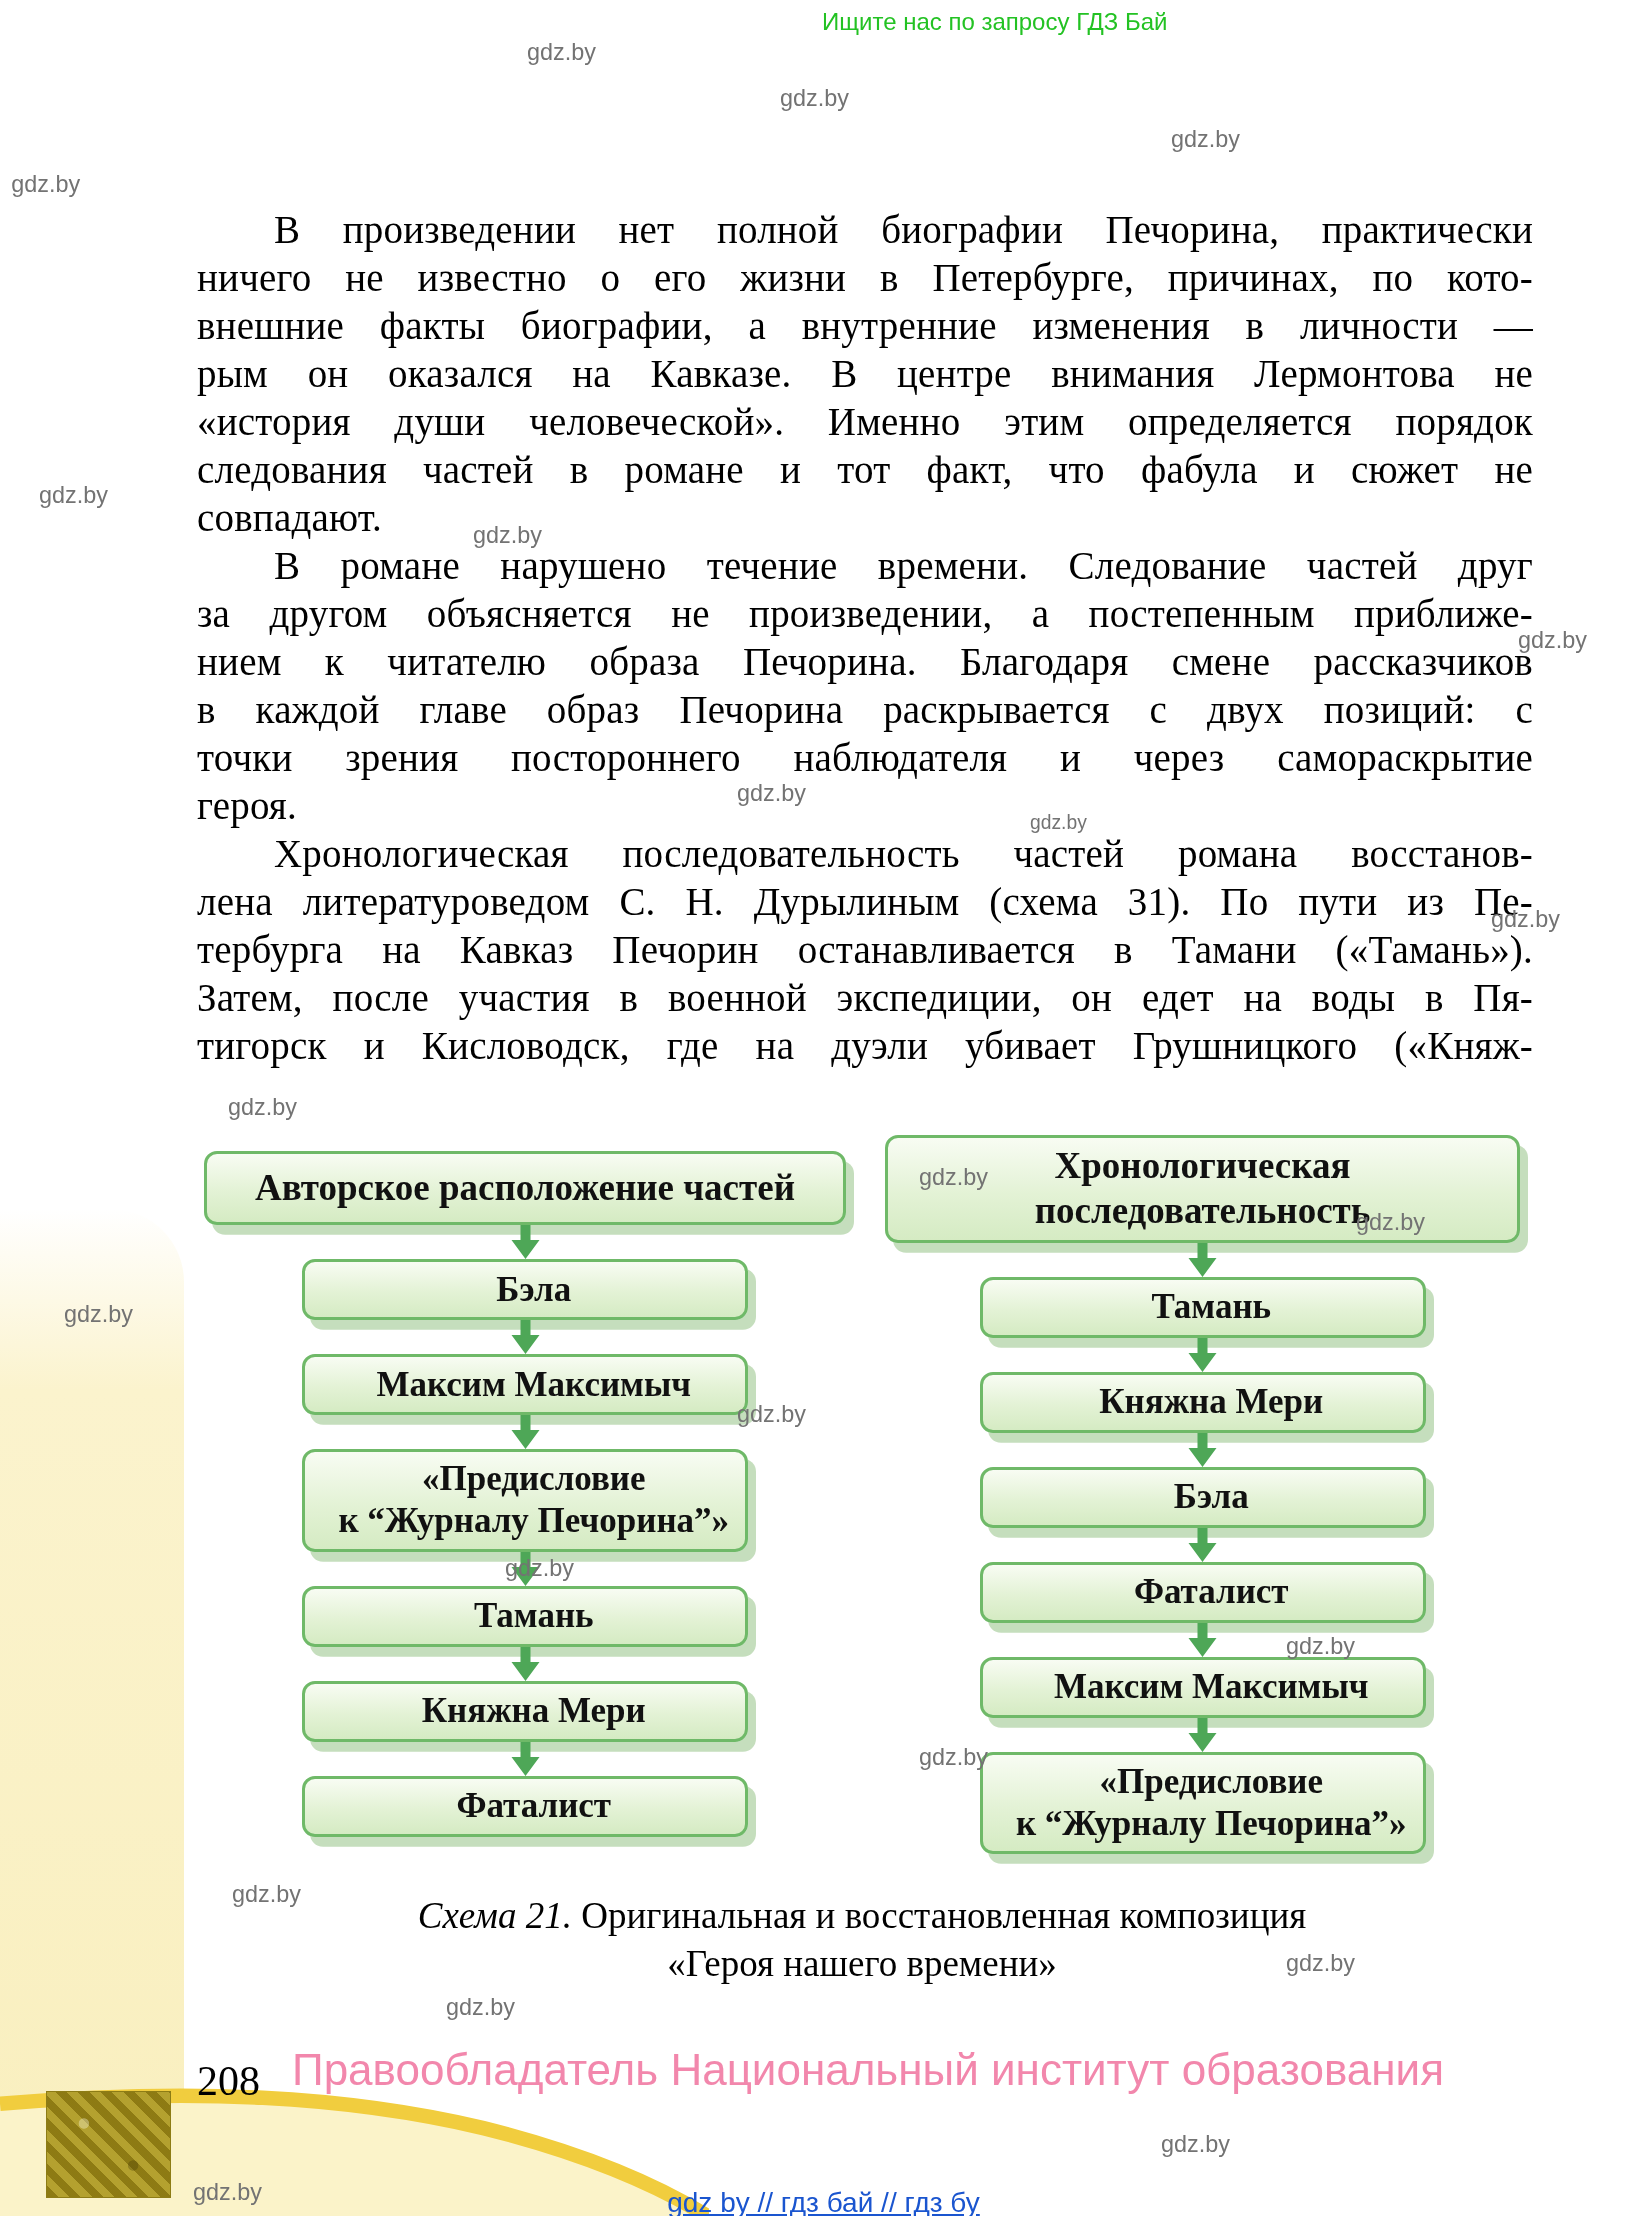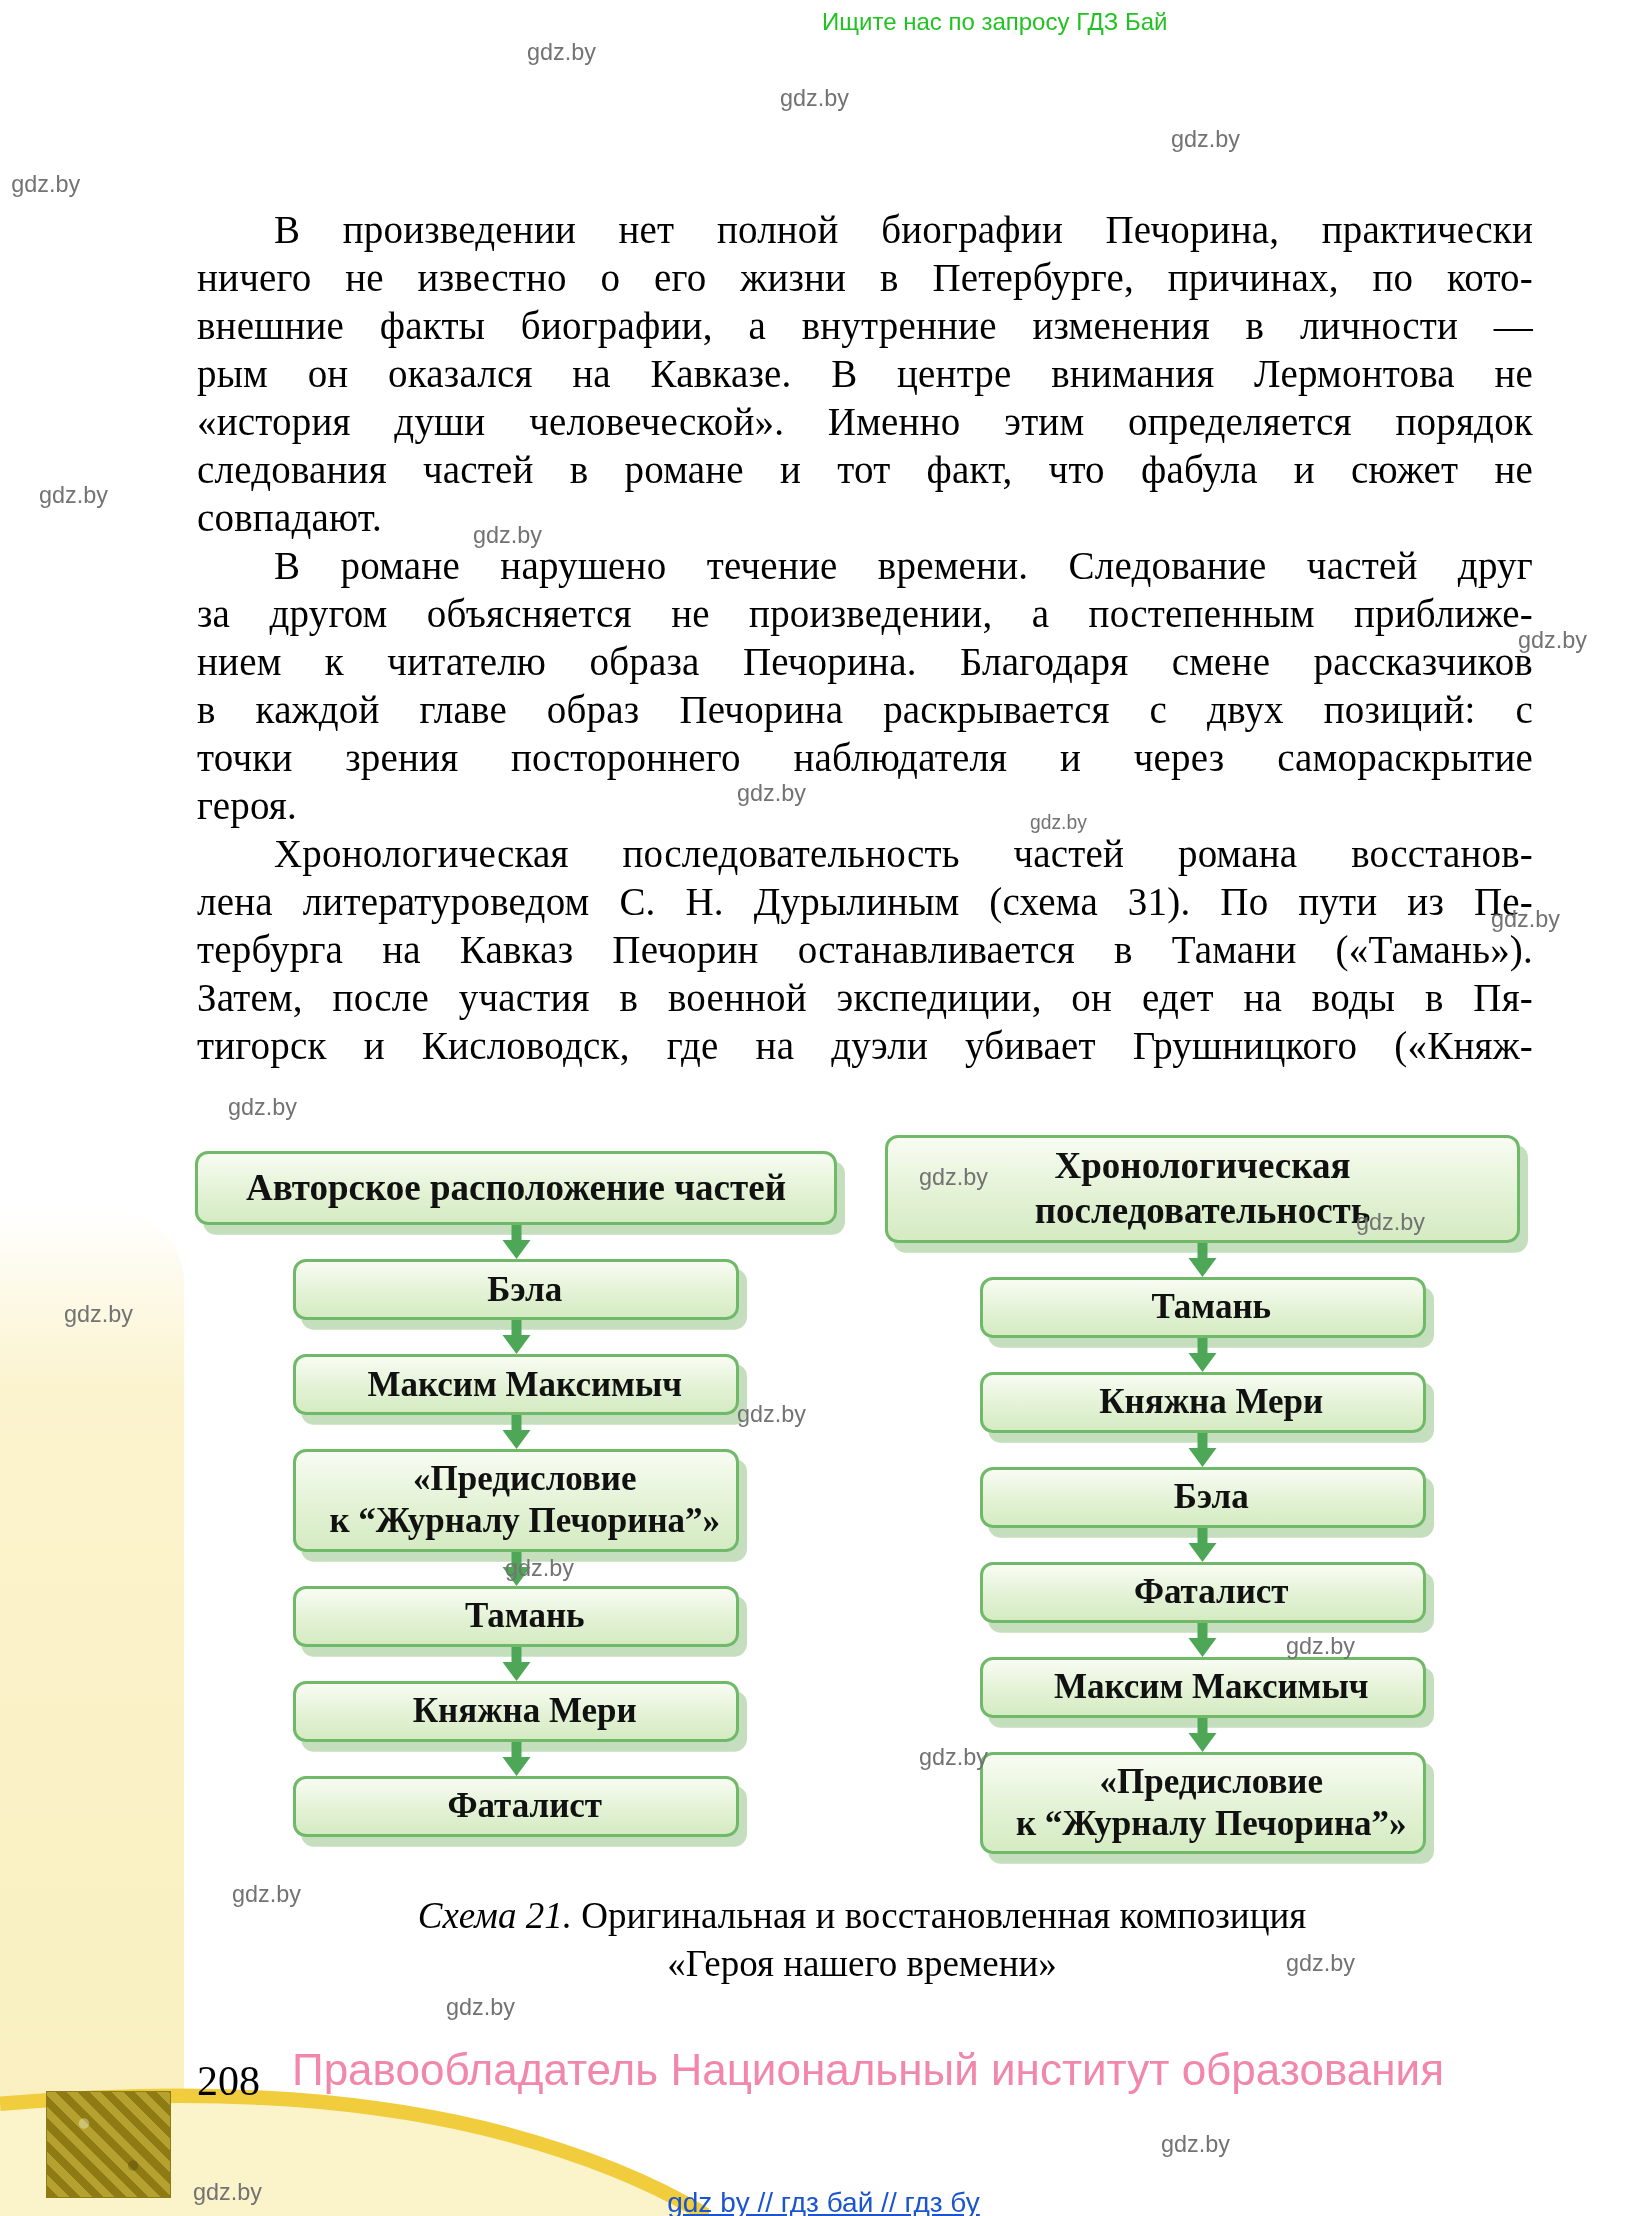--- a/index.html
+++ b/index.html
@@ -27,21 +27,21 @@
 
   
   .body-text{position:absolute;left:197px;top:206px;width:1336px;z-index:2;
              font-size:39px;line-height:48px;letter-spacing:0.2px;}
   .tline{text-align:justify;text-align-last:justify;}
   .tline.ind{text-indent:77px;}
   .tline.end{text-align-last:left;}
 
   
   .diag-col{position:absolute;display:flex;flex-direction:column;align-items:center;z-index:2;}
-  .diag-left{left:195px;top:1151px;width:642px;}
+  .diag-left{left:204px;top:1151px;width:642px;}
   .diag-right{left:885px;top:1135px;width:635px;}
   .dg-box{box-sizing:border-box;border:3.2px solid #6fb968;border-radius:13px;
           background:linear-gradient(180deg,#f8fcf3 0%,#e3f2d5 55%,#d5ebc3 100%);
           box-shadow:8px 9.7px 0 rgba(150,195,135,.55);
           font-weight:bold;font-size:35px;line-height:1.2;color:#111;text-align:center;
           padding:6.4px 14.5px;white-space:pre-line;
           display:flex;align-items:center;justify-content:center;}
   .dg-header{width:100%;font-size:37px;min-height:74px;}
   .dg-item{width:446px;min-height:61px;padding-left:32px;}
   .arrow{width:31px;height:34px;fill:#4ea757;flex:0 0 auto;}

